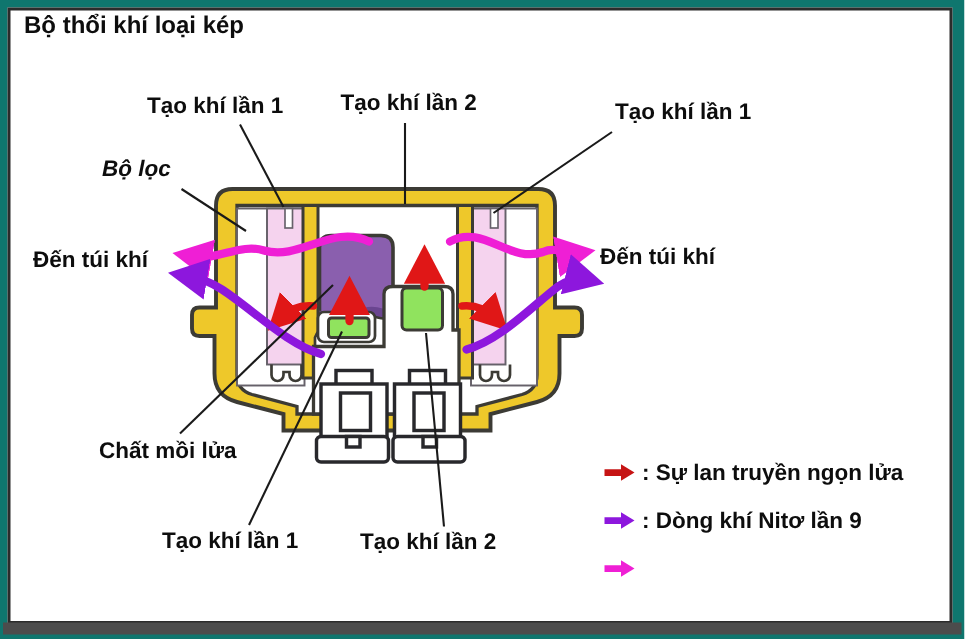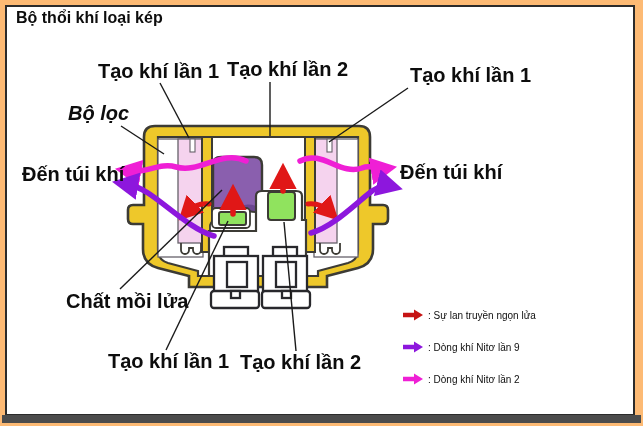--- a/index.html
+++ b/index.html
@@ -1,36 +1,36 @@
 <!DOCTYPE html>
 <html><head>
 <meta charset="utf-8">
 <style>
   html,body{margin:0;padding:0;background:#ffffff;}
   #canvas{
-    position:relative;width:643px;height:426px;background:#fdba74;overflow:hidden;
+    position:relative;width:643px;height:426px;background:#0f766e;overflow:hidden;
     font-family:"Liberation Sans","DejaVu Sans",sans-serif;
   }
   .frame{
     position:absolute;left:5px;top:5px;width:630px;height:411px;
     border:2px solid #2b2b2b;background:#ffffff;box-sizing:border-box;
   }
   .bottom-bar{
     position:absolute;left:2px;top:415px;width:639px;height:8px;background:#4c4c4c;
   }
   .lbl{
-    position:absolute;color:#0d0d0d;font-weight:bold;font-size:20px;line-height:20px;white-space:nowrap;
+    position:absolute;color:#0d0d0d;font-weight:bold;font-size:15px;line-height:20px;white-space:nowrap;
   }
   .title{font-size:16px;}
   svg{position:absolute;left:0;top:0;}
   .legend{
     position:absolute;left:402px;top:299px;width:225px;
   }
   .legend-row{display:flex;align-items:center;height:32px;}
-  .legend-row .txt{color:#0d0d0d;font-weight:normal;font-size:10px;white-space:nowrap;}
+  .legend-row .txt{color:#0d0d0d;font-weight:bold;font-size:15px;white-space:nowrap;}
   .legend-row svg{position:static;margin-right:4px;flex:0 0 auto;}
 </style>
 </head>
 <body>
 
 <div id="canvas">
   <div class="frame"></div>
   <div class="bottom-bar"></div>
 
   <svg width="643" height="426" viewBox="0 0 643 426">
@@ -152,16 +152,15 @@
         <line x1="1" y1="6" x2="13" y2="6" stroke-width="4.5" stroke="#8d17dd"></line>
         <polygon points="12,0.5 21,6 12,11.5" fill="#8d17dd"></polygon>
       </svg>
       <span class="txt">: Dòng khí Nitơ lần 9</span>
     </div>
     <div class="legend-row">
       <svg width="22" height="12">
         <line x1="1" y1="6" x2="13" y2="6" stroke-width="4.5" stroke="#ef1fd5"></line>
         <polygon points="12,0.5 21,6 12,11.5" fill="#ef1fd5"></polygon>
       </svg>
-      <span class="txt">: Dòng khí Nitơ lần 2</span>
     </div>
   </div>
 </div>
 
 </body></html>

